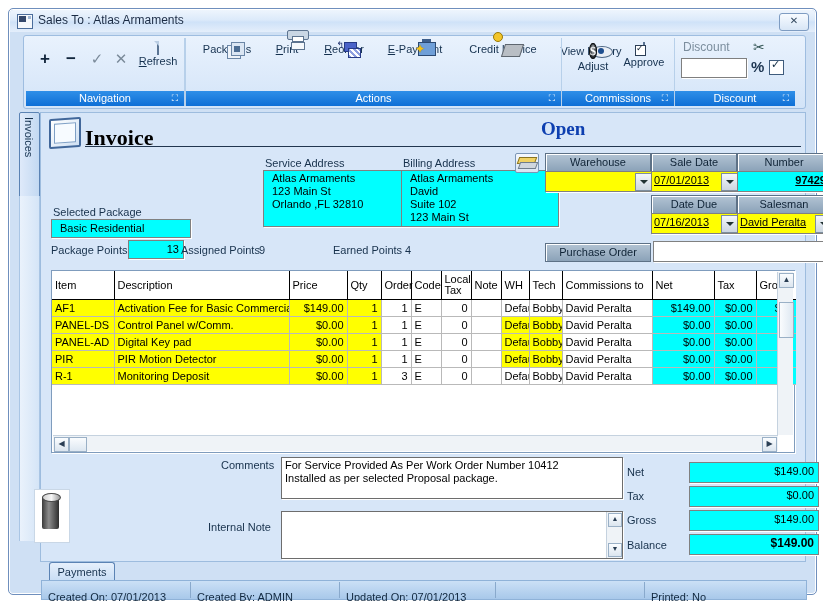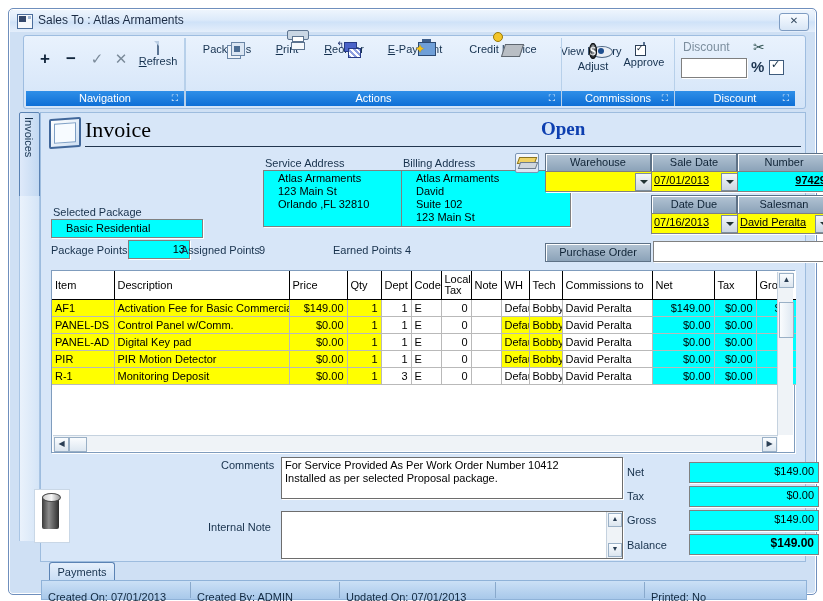--- a/index.html
+++ b/index.html
@@ -105,30 +105,30 @@
         position:absolute;left:15px;top:4px;white-space:nowrap;font-size:11px;color:#16324f;}
   .vstrip{position:absolute;left:10px;top:187px;width:19px;height:345px;
         background:linear-gradient(to right,#eaf2fc,#d5e5f7);border-left:1px solid #a9c5e4;border-right:1px solid #a9c5e4;}
 
   
   .content{position:absolute;left:31px;top:103px;width:764px;height:448px;
         background:#d7e6f8;border:1px solid #9dbcde;}
   .hdr-icon{position:absolute;left:8px;top:5px;width:28px;height:26px;
         background:linear-gradient(135deg,#ffffff,#cfe0f3);border:2px solid #41679a;border-radius:2px;transform:skewY(-4deg);}
   .hdr-icon:after{content:"";position:absolute;left:3px;top:3px;right:3px;bottom:3px;background:#f7fbff;border:1px solid #7fa0c6;}
-  .hdr-title{position:absolute;left:44px;top:4px;font-size:22px;font-weight:normal;color:#000;
+  .hdr-title{position:absolute;left:44px;top:12px;font-size:22px;font-weight:bold;color:#000;
         font-family:"Liberation Serif",serif;}
   .hdr-status{position:absolute;left:500px;top:5px;font-size:19px;font-weight:bold;color:#0d3fb0;
         font-family:"Liberation Serif",serif;}
   .hdr-rule{position:absolute;left:44px;top:33px;width:716px;height:1px;background:#21364f;}
 
   .lbl{position:absolute;font-size:11px;color:#17314c;white-space:nowrap;}
 
   .addr-box{position:absolute;background:#00ffff;border:1px solid #808080;
-        box-shadow:1px 1px 0 #fff;overflow:hidden;padding:1px 14px;line-height:13px;font-size:11px;color:#000;}
+        box-shadow:1px 1px 0 #fff;overflow:hidden;padding:1px 8px;line-height:13px;font-size:11px;color:#000;}
 
   .bookIcon{position:absolute;width:22px;height:18px;
         background:linear-gradient(to bottom,#f4f8fd,#d9e5f3);border:1px solid #7b96b6;border-radius:2px;}
   .bookIcon .p1{position:absolute;left:2px;top:3px;width:16px;height:5px;background:#f0d264;border:1px solid #8a7420;transform:skewX(-20deg);}
   .bookIcon .p2{position:absolute;left:3px;top:8px;width:16px;height:5px;background:#cfd6de;border:1px solid #6f7d8c;transform:skewX(-20deg);}
 
   
   .fcap{position:absolute;background:linear-gradient(to bottom,#b3c4d4,#8ba2b8);
         border:1px solid #5d7186;box-shadow:1px 1px 0 #fff inset;
         text-align:center;font-size:11px;color:#0f2336;line-height:16px;height:17px;}
@@ -378,21 +378,21 @@
               <col style="width:62px">
             <col style="width:42px">
               <col style="width:40px">
           </colgroup>
           <thead>
             <tr>
               <th class="first">Item</th>
               <th>Description</th>
               <th>Price</th>
               <th>Qty</th>
-              <th>Dept</th>
+              <th>Order</th>
               <th>Code</th>
               <th style="line-height:11px;">Local<br>Tax</th>
               <th>Note</th>
               <th>WH</th>
               <th>Tech</th>
               <th>Commissions to</th>
               <th>Net</th>
               <th>Tax</th>
               <th style="border-right:none;">Gross</th>
             </tr>

